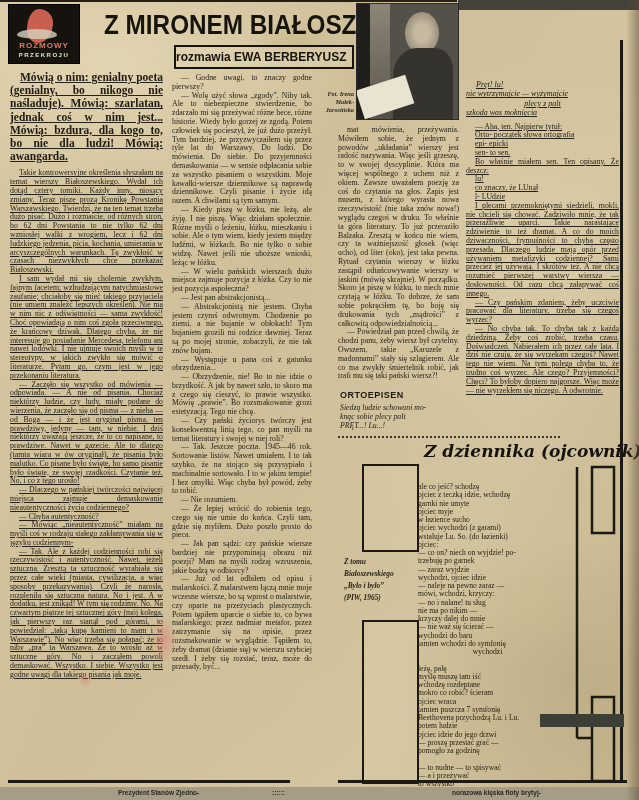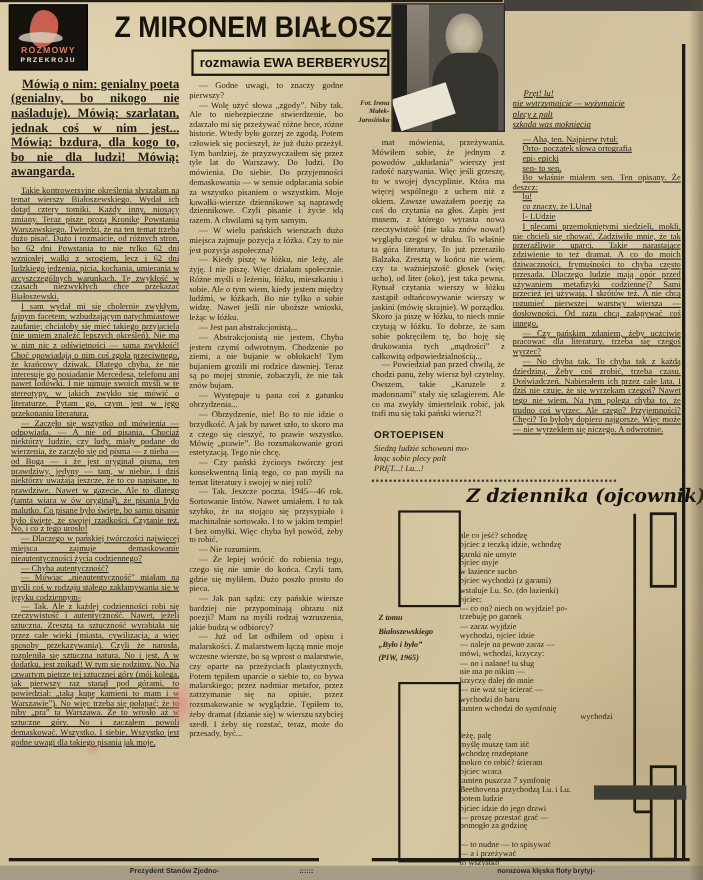--- a/index.html
+++ b/index.html
@@ -23,21 +23,21 @@
              border-radius:46% 54% 60% 40%/60% 40% 60% 40%;}
   .logo-blob2{position:absolute;left:8px;top:24px;width:40px;height:10px;background:#d8d2c0;
               border-radius:50% 50% 40% 60%/60% 60% 40% 40%;opacity:.8;}
   .logo-l1{position:absolute;left:0;right:0;top:36px;text-align:center;
            font:700 8px "Liberation Sans",sans-serif;color:#d97b64;letter-spacing:1px;}
   .logo-l2{position:absolute;left:0;right:0;top:47px;text-align:center;
            font:700 6px "Liberation Sans",sans-serif;color:#e9e2cb;letter-spacing:1.5px;}
   .title{left:104px;top:10px;width:360px;font:700 27px "Liberation Sans",sans-serif;
          color:#17140e;letter-spacing:0px;transform:scaleX(.9);transform-origin:left top;white-space:nowrap;}
   .byline-box{left:174px;top:45px;width:176px;height:20px;border:2px solid #17140e;
-              display:flex;align-items:center;justify-content:flex-end;background:rgba(226,214,180,.35);}
+              display:flex;align-items:center;justify-content:flex-start;background:rgba(226,214,180,.35);}
   .byline{font:700 12px "Liberation Sans",sans-serif;color:#17140e;white-space:nowrap;}
 
   
   .photo{left:356px;top:3px;width:101px;height:115px;background:#54504a;overflow:hidden;border:1px solid #2c2a26;}
   .ph-bar{position:absolute;left:0;top:0;width:13px;height:115px;background:#211f1b;}
   .ph-window{position:absolute;left:13px;top:0;width:20px;height:80px;background:linear-gradient(#8c8578,#6a6458);}
   .ph-face{position:absolute;left:48px;top:8px;width:34px;height:42px;background:radial-gradient(#c6b9a2 30%,#958b78 75%,rgba(0,0,0,0));border-radius:50%;}
   .ph-suit{position:absolute;left:36px;top:44px;width:60px;height:71px;background:#35332e;border-radius:40% 30% 0 0;}
   .ph-paper{position:absolute;left:2px;top:78px;width:52px;height:30px;background:#e9e3d2;transform:rotate(-18deg);}
   .photo-caption{left:314px;top:90px;width:40px;font:italic 700 6.3px "Liberation Serif",serif;
@@ -52,34 +52,34 @@
   .col2{left:172px;top:74px;width:140px;height:702px;}
   .col3{left:338px;top:126px;width:121px;height:260px;}
   .col4{left:466px;top:80px;width:153px;height:382px;text-decoration:underline;}
 
   .ortoepisen{left:338px;top:390px;width:121px;text-align:left;}
   .orto-h{font:700 9px "Liberation Sans",sans-serif;letter-spacing:.5px;color:#1d1910;margin:0 0 3px 2px;}
   .orto-line{font:italic 400 7.8px/9.2px "Liberation Serif",serif;margin:0 0 0 2px;color:#272217;}
 
   .qpoem-line{font:italic 400 8px/9.4px "Liberation Serif",serif;margin:0;color:#25200f;}
   .qpoem .qpoem-line:nth-child(1){text-indent:10px;}
-  .qpoem .qpoem-line:nth-child(3){text-align:left;}
+  .qpoem .qpoem-line:nth-child(3){text-align:center;}
   .qpoem{margin-bottom:5px;}
 
   
   .dotted-rule{left:338px;top:436px;width:222px;height:0;border-top:2px dotted #3c362a;}
   .diary-heading{left:424px;top:441px;width:200px;font:italic 700 17px "DejaVu Serif",serif;color:#17130c;white-space:nowrap;}
   .attribution{left:344px;top:556px;width:72px;font:italic 700 7.4px/12px "Liberation Serif",serif;color:#2a2418;}
   .attribution span{display:block;}
   .frame-box{border:2px solid #1d1a13;background:rgba(222,210,176,.25);}
   .box1{left:362px;top:464px;width:53px;height:84px;}
   .box2{left:362px;top:620px;width:53px;height:160px;}
   .diary-poem{left:418px;top:483px;width:143px;height:314px;overflow:hidden;}
   .diary-line{font:400 7.6px/8.25px "Liberation Serif",serif;margin:0;color:#27220f;min-height:8.25px;white-space:nowrap;overflow:hidden;}
-  .diary-poem .diary-line:nth-child(21){text-align:right;padding-right:4px;}
+  .diary-poem .diary-line:nth-child(21){text-align:center;padding-right:4px;}
 
   
   .vrule{left:620px;top:40px;width:2.5px;height:741px;background:#1d1a13;}
   .meander{left:563px;top:460px;}
   .dark-band{left:540px;top:714px;width:84px;height:13px;background:#3d3f36;}
   .bottom-rule-l{left:8px;top:780px;width:282px;height:3px;background:#1d1a13;}
   .bottom-rule-r{left:338px;top:780px;width:289px;height:3px;background:#1d1a13;}
   .footer-band{left:0;top:787px;width:639px;height:13px;background:#a59d86;}
   .footer-band span{position:absolute;top:2px;font:700 6.5px "Liberation Sans",sans-serif;color:#2c2820;white-space:nowrap;}
   .ft-left{left:118px;}
@@ -136,22 +136,22 @@
         <p class="para">— Dlaczego w pańskiej twórczości najwięcej miejsca zajmuje demaskowanie nieautentyczności życia codziennego?</p>
         <p class="para">— Chyba autentyczność?</p>
         <p class="para">— Mówiąc „nieautentyczność” miałam na myśli coś w rodzaju stałego zakłamywania się w języku codziennym-</p>
         <p class="para">— Tak. Ale z każdej codzienności robi się rzeczywistość i autentyczność. Nawet, jeżeli sztuczna. Zresztą ta sztuczność wyrabiała się przez całe wieki (miasta, cywilizacja, a więc sposoby przekazywania). Czyli że narosła, rozpleniła się sztuczna natura. No i jest. A w dodatku, jest znikąd! W tym się rodzimy. No. Na czwartym piętrze tej sztucznej góry (mój kolega, jak pierwszy raz stanął pod górami, to powiedział: „taką kupę kamieni to mam i w Warszawie”). No więc trzeba się połapać; że to niby „pra” ta Warszawa. Że to wrosło aż w sztuczne góry. No i zacząłem powoli demaskować. Wszystko. I siebie. Wszystko jest godne uwagi dla takiego pisania jak moje.</p>
       </div>
   </div>
 
   <div class="col col2">
       <p class="para">— Godne uwagi, to znaczy godne pierwszy?</p>
       <p class="para">— Wolę użyć słowa „zgody”. Niby tak. Ale to niebezpieczne stwierdzenie, bo zdarzało mi się przeżywać różne hece, różne historie. Wtedy było gorzej ze zgodą. Potem człowiek się pocieszył, że już dużo przeżył. Tym bardziej, że przyzwyczaiłem się przez tyle lat do Warszawy. Do ludzi. Do mówienia. Do siebie. Do przyjemności demaskowania — w sensie odpłacania sobie za wszystko pisaniem o wszystkim. Moje kawałki-wiersze dziennikowe są naprawdę dziennikowe. Czyli pisanie i życie idą razem. A chwilami są tym samym.</p>
+      <p class="para">— Kiedy piszę w łóżku, nie leżę, ale żyję. I nie piszę. Więc działam społecznie. Różne myśli o leżeniu, łóżku, mieszkaniu i sobie. Ale o tym wiem, kiedy jestem między ludźmi, w łóżkach. Bo nie tylko o sobie widzę. Nawet jeśli nie uboższe wnioski, leżąc w łóżku.</p>
       <p class="para">— W wielu pańskich wierszach dużo miejsca zajmuje pozycja z łóżka. Czy to nie jest pozycja aspołeczna?</p>
-      <p class="para">— Kiedy piszę w łóżku, nie leżę, ale żyję. I nie piszę. Więc działam społecznie. Różne myśli o leżeniu, łóżku, mieszkaniu i sobie. Ale o tym wiem, kiedy jestem między ludźmi, w łóżkach. Bo nie tylko o sobie widzę. Nawet jeśli nie uboższe wnioski, leżąc w łóżku.</p>
       <p class="para">— Jest pan abstrakcjonistą...</p>
       <p class="para">— Abstrakcjonistą nie jestem. Chyba jestem czymś odwrotnym. Chodzenie po ziemi, a nie bujanie w obłokach! Tym bujaniem grozili mi rodzice dawniej. Teraz są po mojej stronie, zobaczyli, że nie tak znów bujam.</p>
       <p class="para">— Występuje u pana coś z gatunku obrzydzenia...</p>
       <p class="para">— Obrzydzenie, nie! Bo to nie idzie o brzydkość. A jak by nawet szło, to skoro ma z czego się cieszyć, to prawie wszystko. Mówię „prawie”. Bo rozsmakowanie grozi estetyzacją. Tego nie chcę.</p>
       <p class="para">— Czy pański życiorys twórczy jest konsekwentną linią tego, co pan myśli na temat literatury i swojej w niej roli?</p>
       <p class="para">— Tak. Jeszcze poczta. 1945—46 rok. Sortowanie listów. Nawet umiałem. I to tak szybko, że na stojąco się przysypiało i machinalnie sortowało. I to w jakim tempie! I bez omyłki. Więc chyba był powód, żeby to robić.</p>
       <p class="para">— Nie rozumiem.</p>
       <p class="para">— Że lepiej wrócić do robienia tego, czego się nie umie do końca. Czyli tam, gdzie się myliłem. Dużo poszło prosto do pieca.</p>
       <p class="para">— Jak pan sądzi: czy pańskie wiersze bardziej nie przypominają obrazu niż poezji? Mam na myśli rodzaj wzruszenia, jakie budzą w odbiorcy?</p>
       <p class="para">— Już od lat odbiłem od opisu i malarskości. Z malarstwem łączą mnie moje wczesne wiersze, bo są wprost o malarstwie, czy oparte na przeżyciach plastycznych. Potem tępiłem uparcie o siebie to, co bywa malarskiego; przez nadmiar metafor, przez zatrzymanie się na opisie, przez rozsmakowanie w wyglądzie. Tępiłem to, żeby dramat (dzianie się) w wierszu szybciej szedł. I żeby się rozstać, teraz, może do przesady, być...</p>

